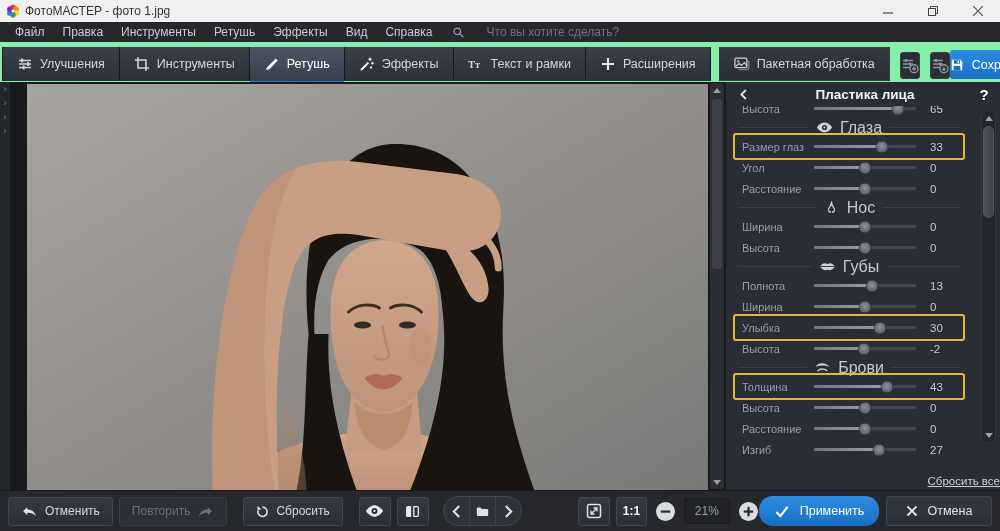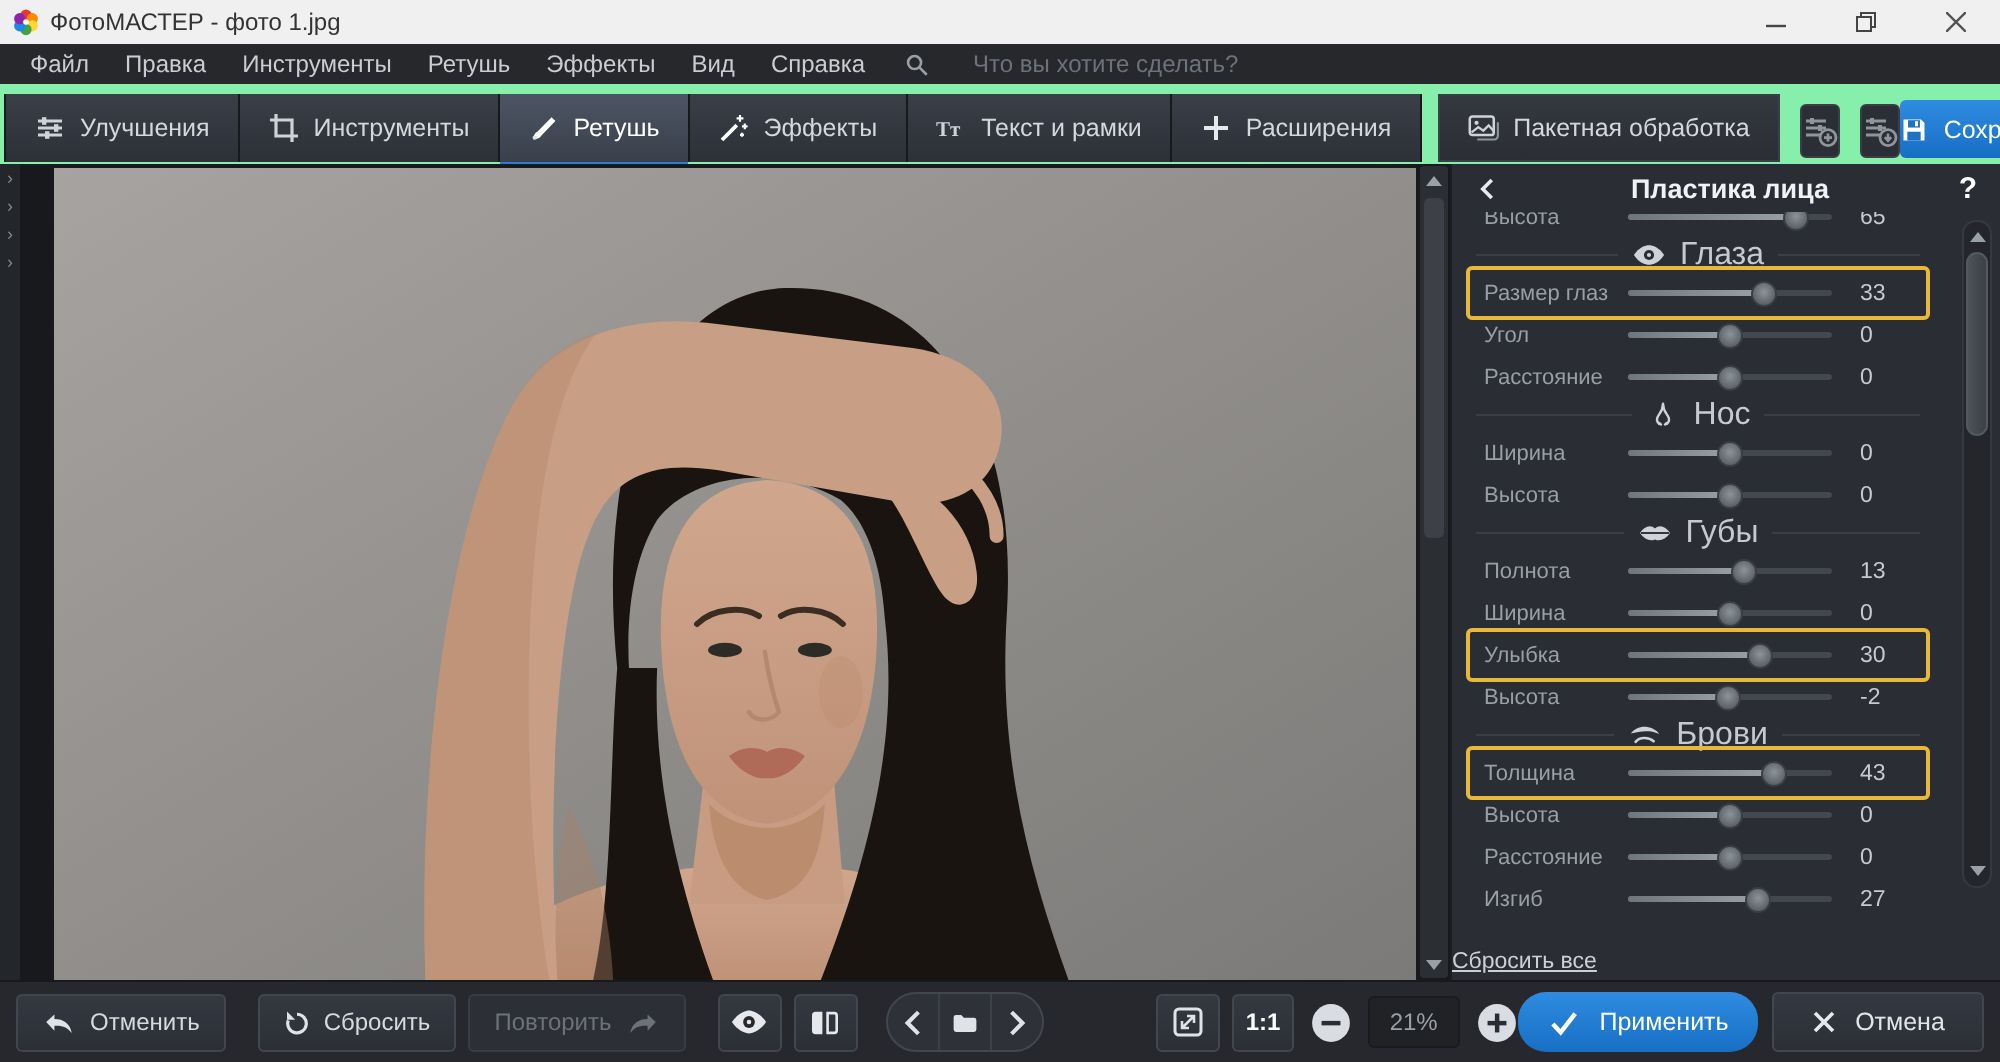--- a/index.html
+++ b/index.html
@@ -68,21 +68,21 @@
 .pval{width:26px;font-size:11.5px;color:#c6cad0}
 .psec{height:17px;display:flex;align-items:center;gap:7px}
 .sline{flex:1;height:1px;background:#3a3e45}
 .stitle{font-size:16px;color:#c6cad0}
 .psec .icn{display:flex}
 .psec .icn svg{width:17px;height:13px}
 .pscroll{position:absolute;right:4px;top:28px;bottom:46px;width:15px;background:#24262b;border-radius:7px;border:1px solid #36393f}
 .ps-arrow{position:absolute;left:0;width:13px;height:13px;display:flex;align-items:center;justify-content:center;cursor:pointer}
 .ps-up{top:1px}.ps-down{bottom:1px}
 .ps-thumb{position:absolute;left:1px;width:11px;top:15px;height:92px;border-radius:6px;background:linear-gradient(90deg,#4d525a,#3b3f46);border:1px solid #54595f;cursor:grab}
-.pfoot{flex:0 0 18px;display:flex;justify-content:flex-start;align-items:center}
+.pfoot{flex:0 0 18px;display:flex;justify-content:flex-end;align-items:center}
 .reset-all{font-size:11.5px;color:#ccd0d6;text-decoration:underline;cursor:pointer}
 
 
 .bottombar{flex:0 0 41px;background:#26282d;border-top:1px solid #17191c;display:flex;align-items:center;padding:0 8px}
 .bbtn{height:29px;background:linear-gradient(#343841,#2b2f35);border:1px solid #42464e;border-radius:3px;color:#d6d9dd;font-size:12px;display:flex;align-items:center;gap:7px;padding:0 12px;cursor:pointer;white-space:nowrap}
 .bbtn .icn svg{display:block}
 .bbtn.icononly{width:36px;justify-content:center;padding:0}
 .bbtn.disabled{color:#6d727a;background:#2c2f35;border-color:#383c43;cursor:default}
 .ml6{margin-left:6px}.ml16{margin-left:16px}
 .navgroup{margin-left:14px;display:flex;height:30px;border:1px solid #42464e;border-radius:15px;overflow:hidden;background:#2e3238}
@@ -499,38 +499,38 @@
 
   <div class="bottombar">
     <span class="bbtn">
       <span class="icn">
           <svg viewBox="0 0 18 12" width="17" height="11">
             <path d="M2 5.5L6.5 1.4v2.4c5 0 8.5 2.4 9.5 7.7-2.2-3-5.2-4.3-9.5-4v2.7z" fill="#dfe2e6"></path>
           </svg>
         </span>
       <span>Отменить</span>
     </span>
-    <span class="bbtn ml16">
-      <span class="icn">
-          <svg viewBox="0 0 14 14" width="13" height="13">
-            <path d="M7 2.3a5 5 0 1 1-4.7 3.3" fill="none" stroke="#dfe2e6" stroke-width="1.7"></path>
-            <path d="M1.6.8v4.4h4.4z" fill="#dfe2e6"></path>
-          </svg>
-        </span>
-      <span>Сбросить</span>
-    </span>
     <span class="bbtn disabled ml6">
       <span>Повторить</span>
       <span class="icn">
           <svg viewBox="0 0 18 12" width="17" height="11">
             <g transform="translate(18 0) scale(-1 1)">
               <path d="M2 5.5L6.5 1.4v2.4c5 0 8.5 2.4 9.5 7.7-2.2-3-5.2-4.3-9.5-4v2.7z" fill="#6d727a"></path>
             </g>
           </svg>
         </span>
+    </span>
+    <span class="bbtn ml16">
+      <span class="icn">
+          <svg viewBox="0 0 14 14" width="13" height="13">
+            <path d="M7 2.3a5 5 0 1 1-4.7 3.3" fill="none" stroke="#dfe2e6" stroke-width="1.7"></path>
+            <path d="M1.6.8v4.4h4.4z" fill="#dfe2e6"></path>
+          </svg>
+        </span>
+      <span>Сбросить</span>
     </span>
     <span class="bbtn icononly ml16">
       <span class="icn">
           <svg viewBox="0 0 20 12" width="19" height="12">
             <path d="M1 6C4 1.5 8 0 10 0s6 1.5 9 6c-3 4.5-7 6-9 6S4 10.5 1 6z" fill="#e6e8eb"></path>
             <circle cx="10" cy="6" r="3.1" fill="#26282d"></circle>
             <circle cx="10" cy="6" r="1.2" fill="#e6e8eb"></circle>
           </svg>
         </span>
     </span>

